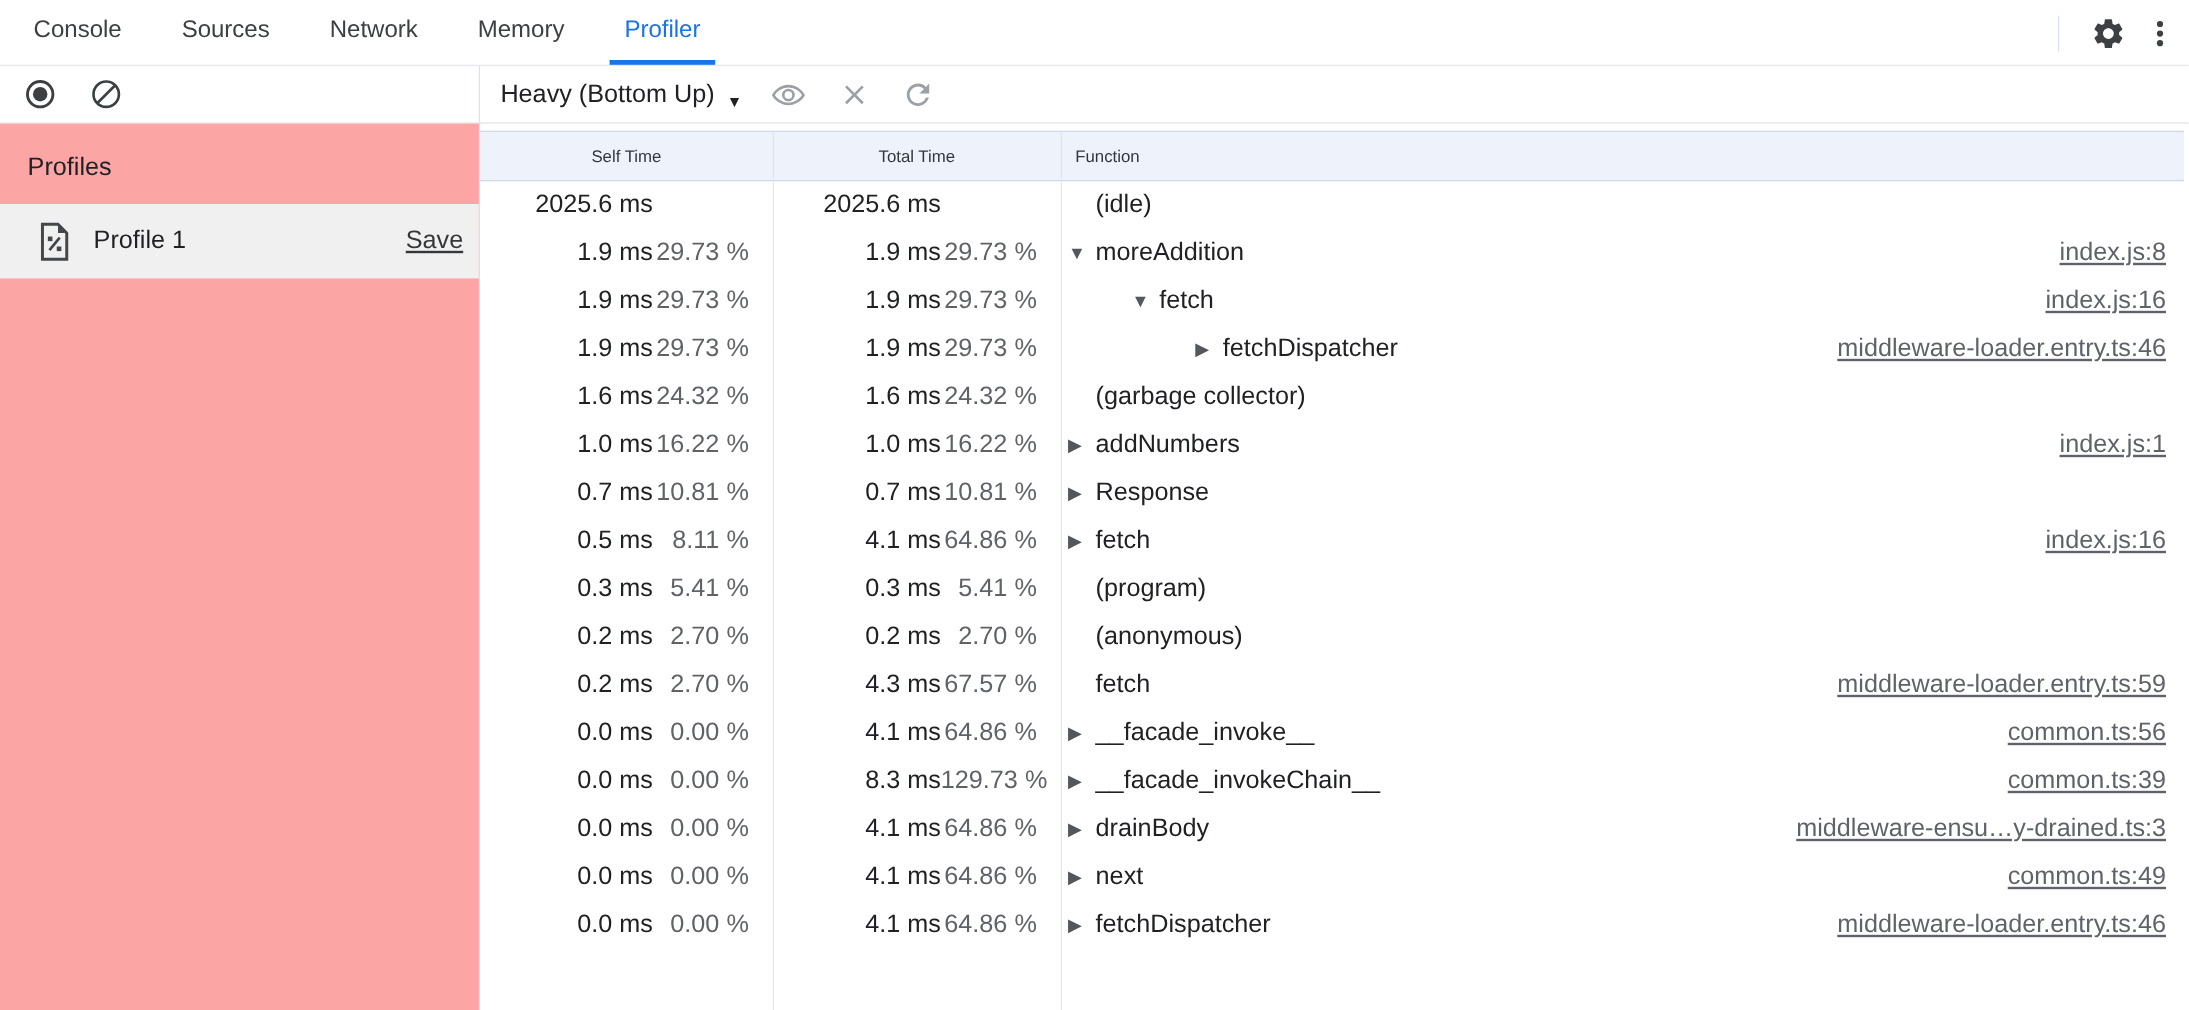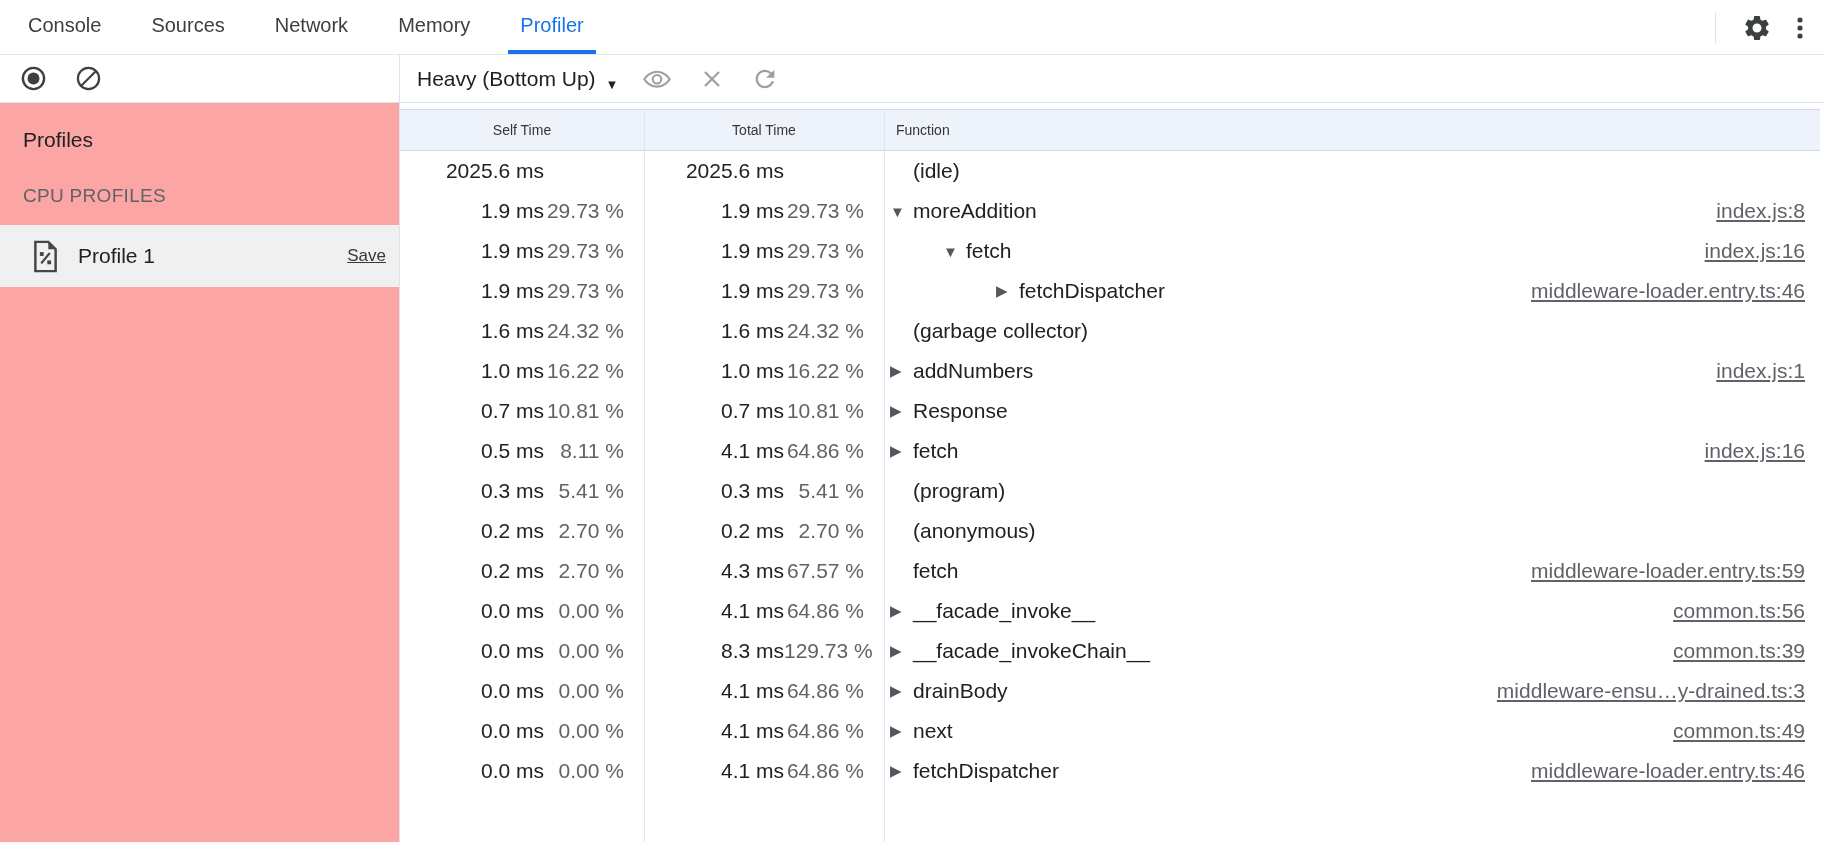--- a/index.html
+++ b/index.html
@@ -24,21 +24,21 @@
   .dropdown-label { font-size:21px; color:#202124; white-space:nowrap; }
   .caret { font-size:13px; color:#202124; transform:translateY(1px); }
 
   
   .content { flex:1; display:flex; min-height:0; }
   .sidebar { width:400px; flex:none; border-right:1px solid #d9e1f2; background:#fca5a5; }
   .profiles-heading { margin:25px 0 0 23px; font-size:21px; color:#202124; }
   .section-heading { margin:33px 0 0 23px; font-size:19px; color:#5f6368; letter-spacing:.3px; }
   .profile-item { margin-top:18px; height:62px; background:#f0f0f0; display:flex; align-items:center; padding:0 13px 0 30px; cursor:pointer; }
   .profile-name { margin-left:17px; font-size:21px; color:#202124; }
-  .save-link { margin-left:auto; font-size:17px; color:#35383b; text-decoration:underline; cursor:pointer; }
+  .save-link { margin-left:auto; font-size:21px; color:#35383b; text-decoration:underline; cursor:pointer; }
 
   
   .main { flex:1; position:relative; min-width:0; }
   .vline { position:absolute; top:6px; bottom:0; width:1px; background:#dde6f4; z-index:2; }
   .vline1 { left:244px; } .vline2 { left:484px; }
   .grid-header { margin-top:6px; margin-right:4px; height:42px; background:#edf2fb; border-top:1px solid #ccd7ea; border-bottom:1px solid #ccd7ea; display:flex; align-items:center; font-size:14px; color:#33363a; position:relative; z-index:1; }
   .h-self { width:244px; text-align:center; }
   .h-total { width:240px; text-align:center; }
   .h-fn { flex:1; padding-left:12px; }
   .grid-body { position:relative; z-index:1; }
@@ -120,21 +120,20 @@
             <path d="M17.65 6.35A7.958 7.958 0 0 0 12 4c-4.42 0-7.99 3.58-7.99 8s3.57 8 7.99 8c3.73 0 6.84-2.55 7.73-6h-2.08c-.82 2.33-3.04 4-5.65 4-3.31 0-6-2.69-6-6s2.69-6 6-6c1.66 0 3.14.69 4.22 1.78L13 11h7V4l-2.35 2.35z"></path>
           </svg>
       </button>
     </div>
   </div>
 
   <div class="content">
 
     <aside class="sidebar">
       <div class="profiles-heading">Profiles</div>
-      <div class="section-heading">CPU PROFILES</div>
       <div class="profile-item">
         <span class="icon-btn">
           <svg width="27" height="33" viewBox="0 0 24 29">
               <path d="M3 1.5 H14.5 L21 8 V27.5 H3 Z" fill="none" stroke="#44474a" stroke-width="2.2"></path>
               <path d="M14.5 1.5 L21 8 H14.5 Z" fill="#44474a"></path>
               <line x1="8.2" y1="20.6" x2="15.8" y2="11.4" stroke="#44474a" stroke-width="2"></line>
               <rect x="7" y="10.6" width="3.4" height="3.4" fill="#44474a"></rect>
               <rect x="13.6" y="18" width="3.4" height="3.4" fill="#44474a"></rect>
             </svg>
         </span>

